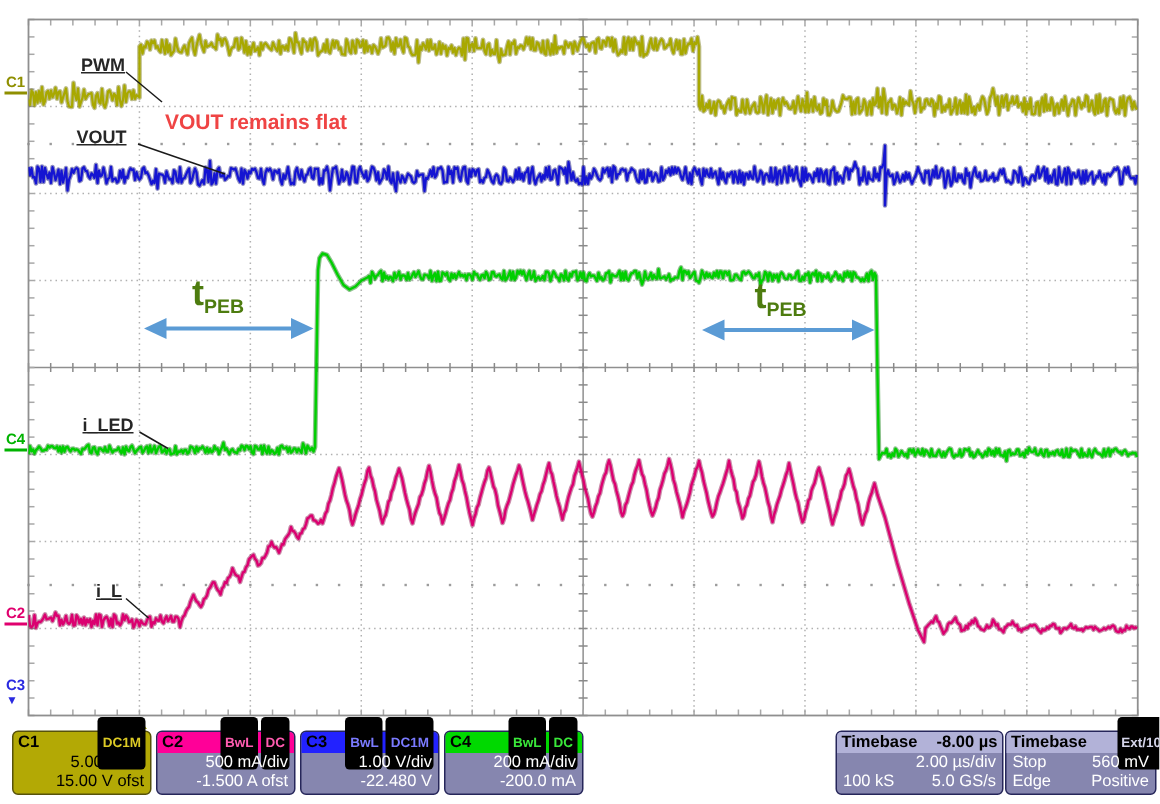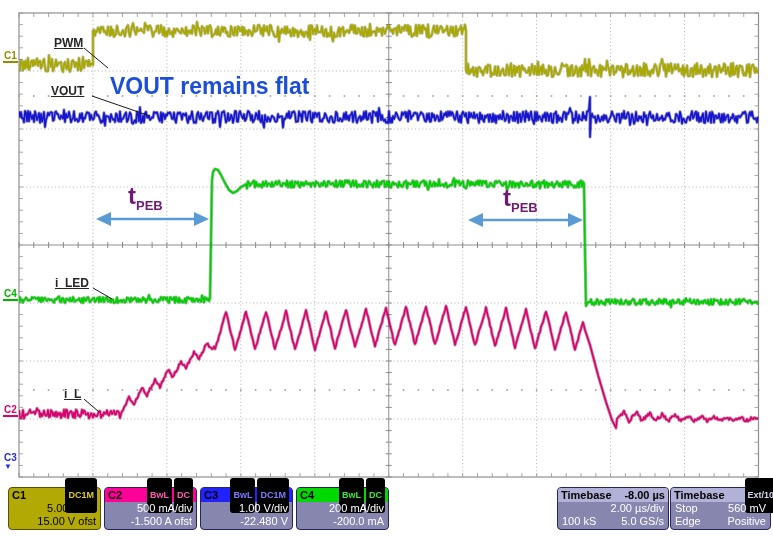--- a/index.html
+++ b/index.html
@@ -2,22 +2,22 @@
 <html><head>
 <meta charset="utf-8">
 <style>
   html,body{margin:0;padding:0;background:#fff;}
   .stage{position:relative;width:773px;height:536px;background:#fff;overflow:hidden;
          font-family:"Liberation Sans",sans-serif;}
   svg{position:absolute;left:0;top:0;}
   
   .tr-label{position:absolute;font-size:12px;font-weight:bold;color:#262626;
             text-decoration:underline;letter-spacing:0px;}
-  .note{position:absolute;font-size:23px;font-weight:600;color:#1d4ed8;}
-  .tpeb{position:absolute;font-size:24px;font-weight:600;color:#701a75;line-height:24px;}
+  .note{position:absolute;font-size:14px;font-weight:600;color:#ef4444;}
+  .tpeb{position:absolute;font-size:24px;font-weight:600;color:#4d7c0f;line-height:24px;}
   .tpeb sub{font-size:13px;font-weight:600;}
   
   .mk{position:absolute;font-size:10px;font-weight:bold;border-bottom:2px solid;line-height:11px;padding:0 1px;}
   .mk-c1{left:3px;top:50px;color:#8f8f00;border-color:#8f8f00;}
   .mk-c4{left:3px;top:288px;color:#00b300;border-color:#00b300;}
   .mk-c2{left:3px;top:404px;color:#e0006e;border-color:#e0006e;}
   .mk-c3{left:3px;top:452px;color:#2a2ae0;border-color:transparent;}
   .mk-c3 .dn{display:block;font-size:8px;line-height:7px;text-align:left;border:none;}
   .trig-mark{position:absolute;left:86px;top:478px;width:0;height:0;
              border-left:6px solid transparent;border-right:6px solid transparent;

